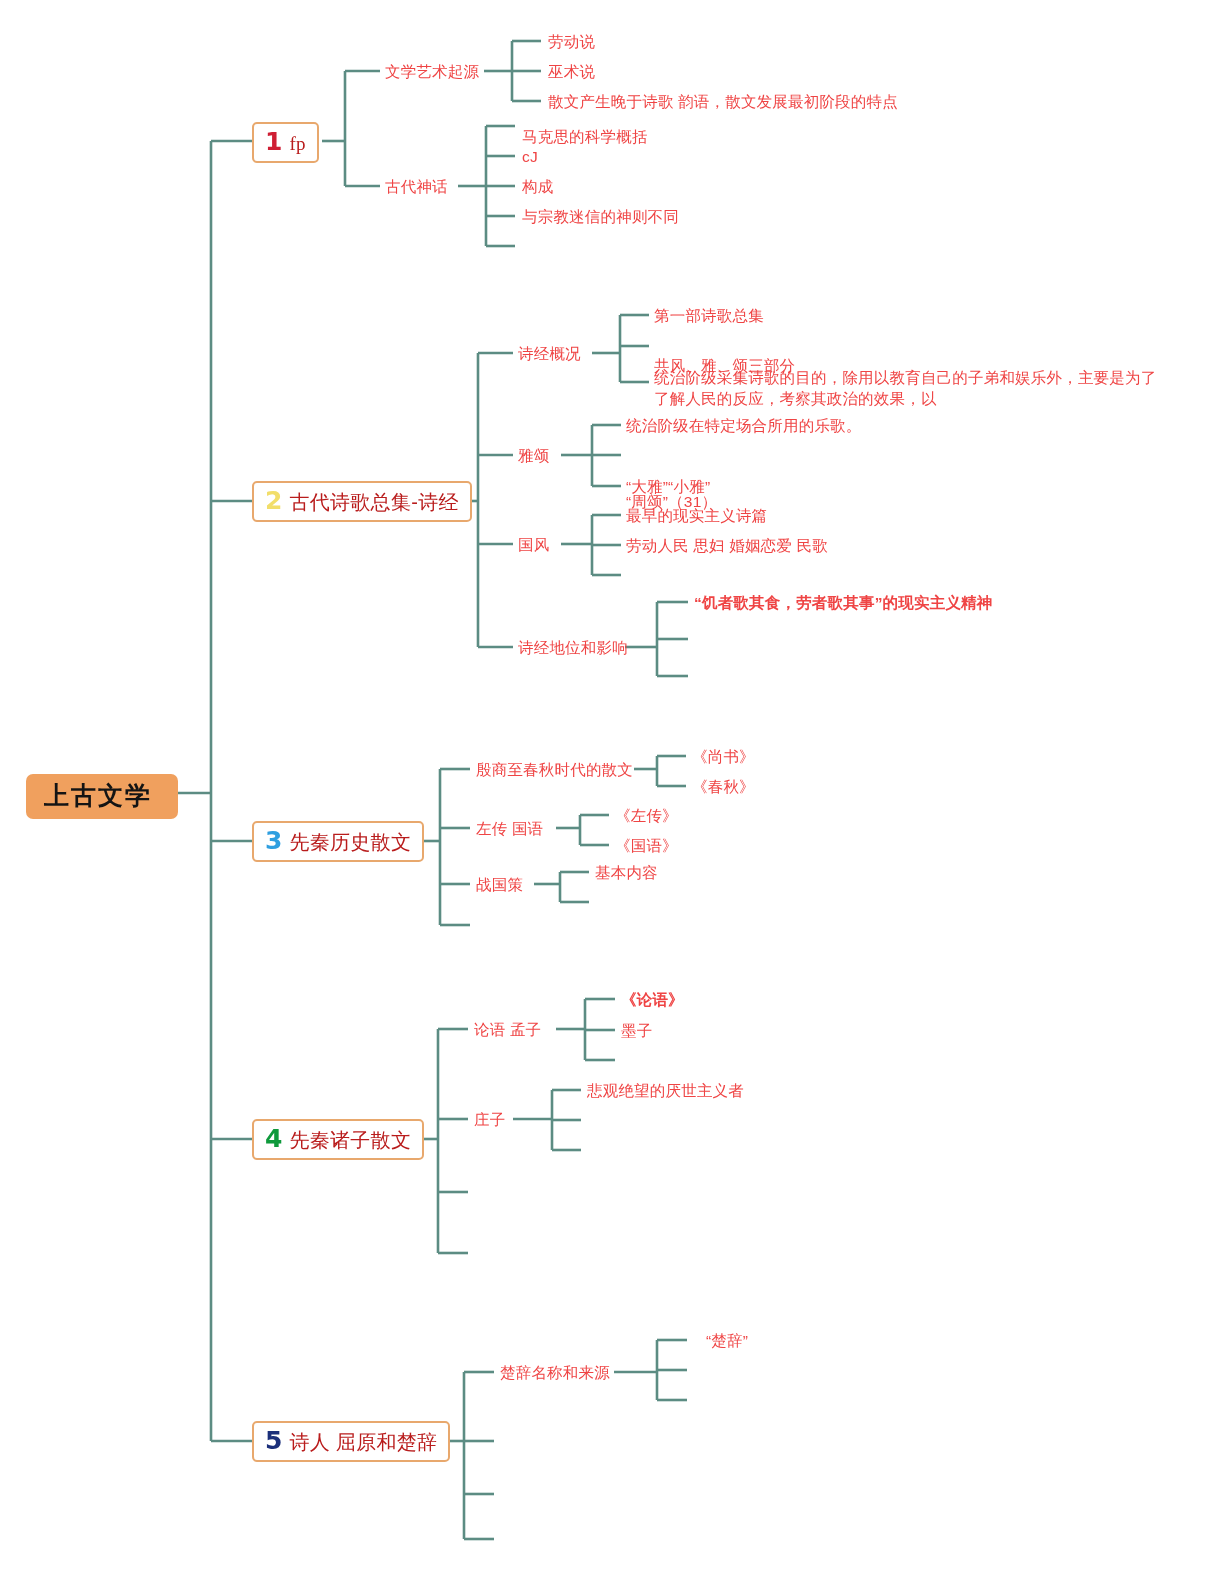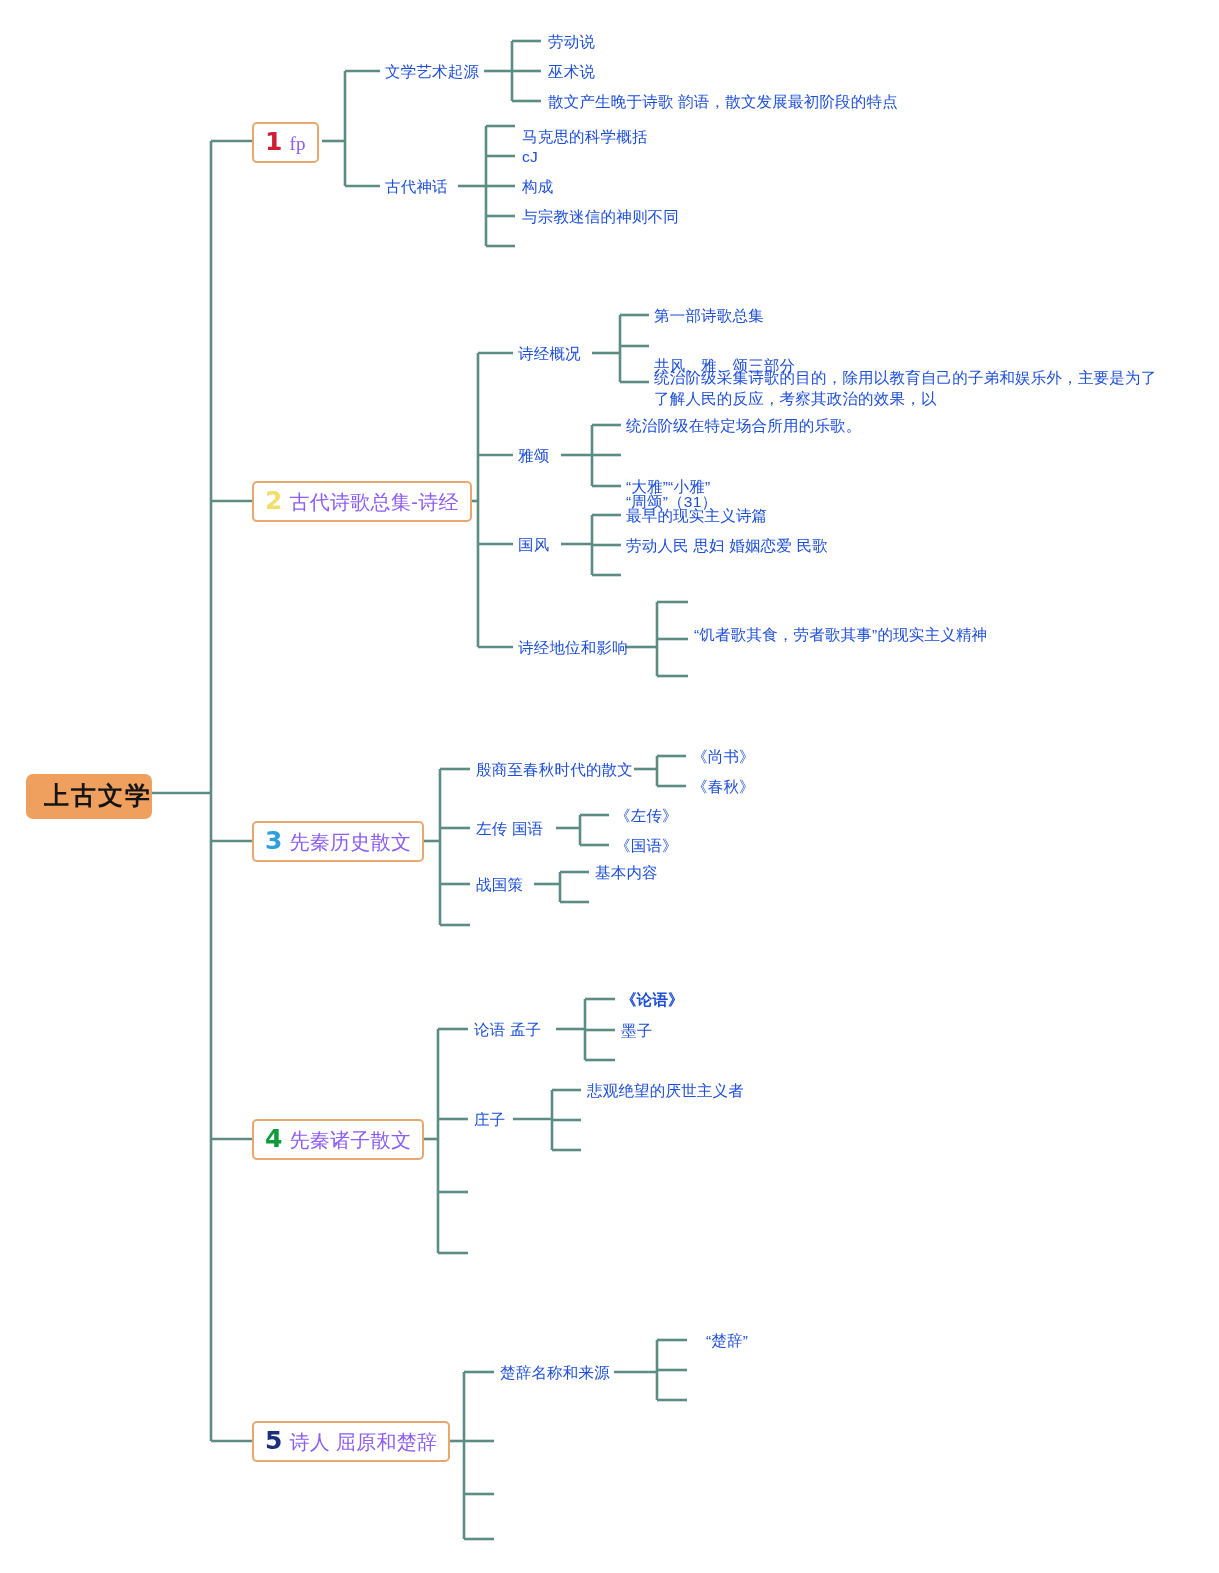--- a/index.html
+++ b/index.html
@@ -12,21 +12,21 @@
     -webkit-font-smoothing:antialiased;
   }
   #canvas{position:absolute;left:0;top:0;width:1219px;height:1573px;}
   svg.links{position:absolute;left:0;top:0;width:1219px;height:1573px;pointer-events:none;}
 
   
   .root-node{
     position:absolute;
     background:#f0a05e;
     border-radius:7px;
-    padding:9px 0 11px 18px;
+    padding:9px 26px 11px 18px;
     font-size:25px;
     font-weight:700;
     letter-spacing:2px;
     color:#141414;
     white-space:nowrap;
     line-height:1;
   }
 
   
   .branch-box{
@@ -42,35 +42,35 @@
   }
   .branch-num{
     font-size:25px;
     font-weight:800;
     font-family:"DejaVu Sans",sans-serif;
     margin-right:7px;
     line-height:1;
   }
   .branch-label{
     font-size:20px;
-    color:#8b5cf6;
+    color:#b91c1c;
     font-weight:500;
     letter-spacing:.3px;
   }
   .branch-label.serif{
     font-family:"Liberation Serif","DejaVu Serif",serif;
     font-size:19px;
     font-weight:400;
   }
 
   
   .node{
     position:absolute;
     font-size:15.5px;
-    color:#1d4ed8;
+    color:#ef4444;
     line-height:21px;
     white-space:nowrap;
     letter-spacing:.2px;
   }
   .node.wrap{white-space:normal;}
 </style>
 </head>
 <body>
 
 <div id="canvas">
@@ -245,21 +245,21 @@
   <div class="node" style="left:654px;top:336px;margin-top:19px;">共风、雅、颂三部分</div>
   <div class="node wrap" style="left:654px;top:367px;width:510px;">统治阶级采集诗歌的目的，除用以教育自己的子弟和娱乐外，主要是为了了解人民的反应，考察其政治的效果，以</div>
 
   <div class="node" style="left:626px;top:415px;">统治阶级在特定场合所用的乐歌。</div>
   <div class="node" style="left:626px;top:445px;margin-top:46px;">“周颂”（31）</div>
   <div class="node" style="left:626px;top:476px;">“大雅”“小雅”</div>
 
   <div class="node" style="left:626px;top:505px;">最早的现实主义诗篇</div>
   <div class="node" style="left:626px;top:535px;">劳动人民 思妇 婚姻恋爱 民歌</div>
 
-  <div class="node" style="left:694px;top:624px;">“饥者歌其食，劳者歌其事”的现实主义精神</div>
+  <div class="node" style="left:694px;top:592px;font-weight:bold;">“饥者歌其食，劳者歌其事”的现实主义精神</div>
 
   <div class="node" style="left:476px;top:759px;">殷商至春秋时代的散文</div>
   <div class="node" style="left:476px;top:818px;">左传 国语</div>
   <div class="node" style="left:476px;top:874px;">战国策</div>
 
   <div class="node" style="left:692px;top:746px;">《尚书》</div>
   <div class="node" style="left:692px;top:776px;">《春秋》</div>
 
   <div class="node" style="left:615px;top:805px;">《左传》</div>
   <div class="node" style="left:615px;top:835px;">《国语》</div>

